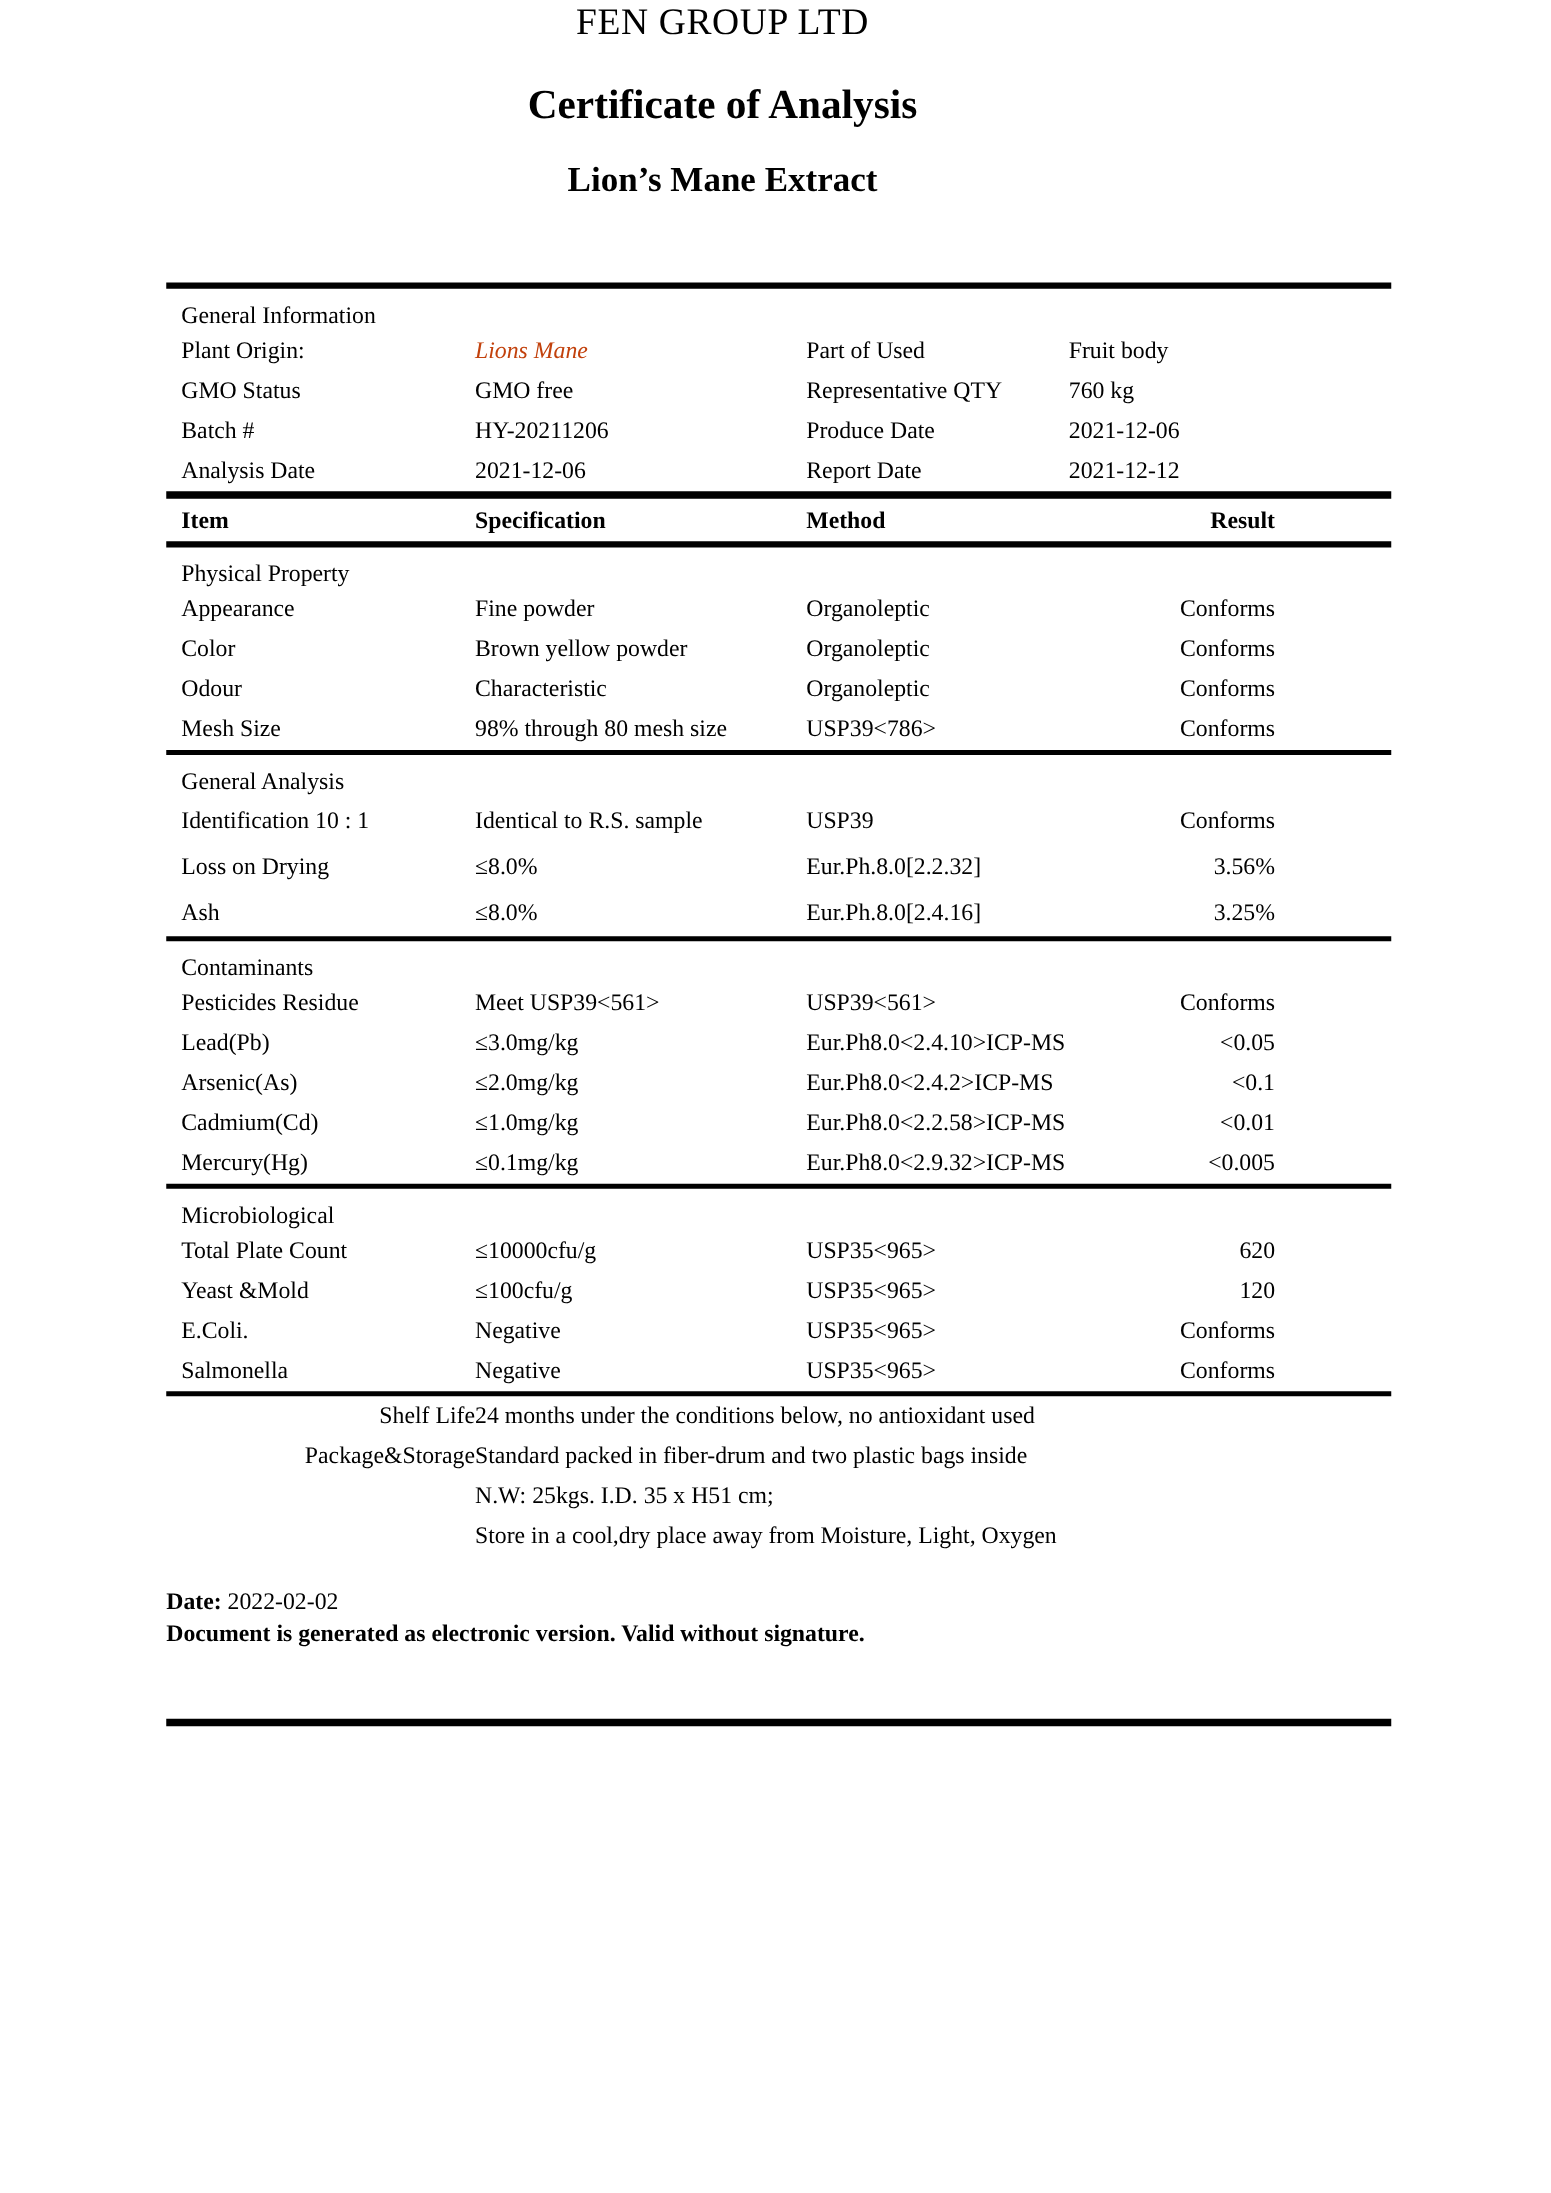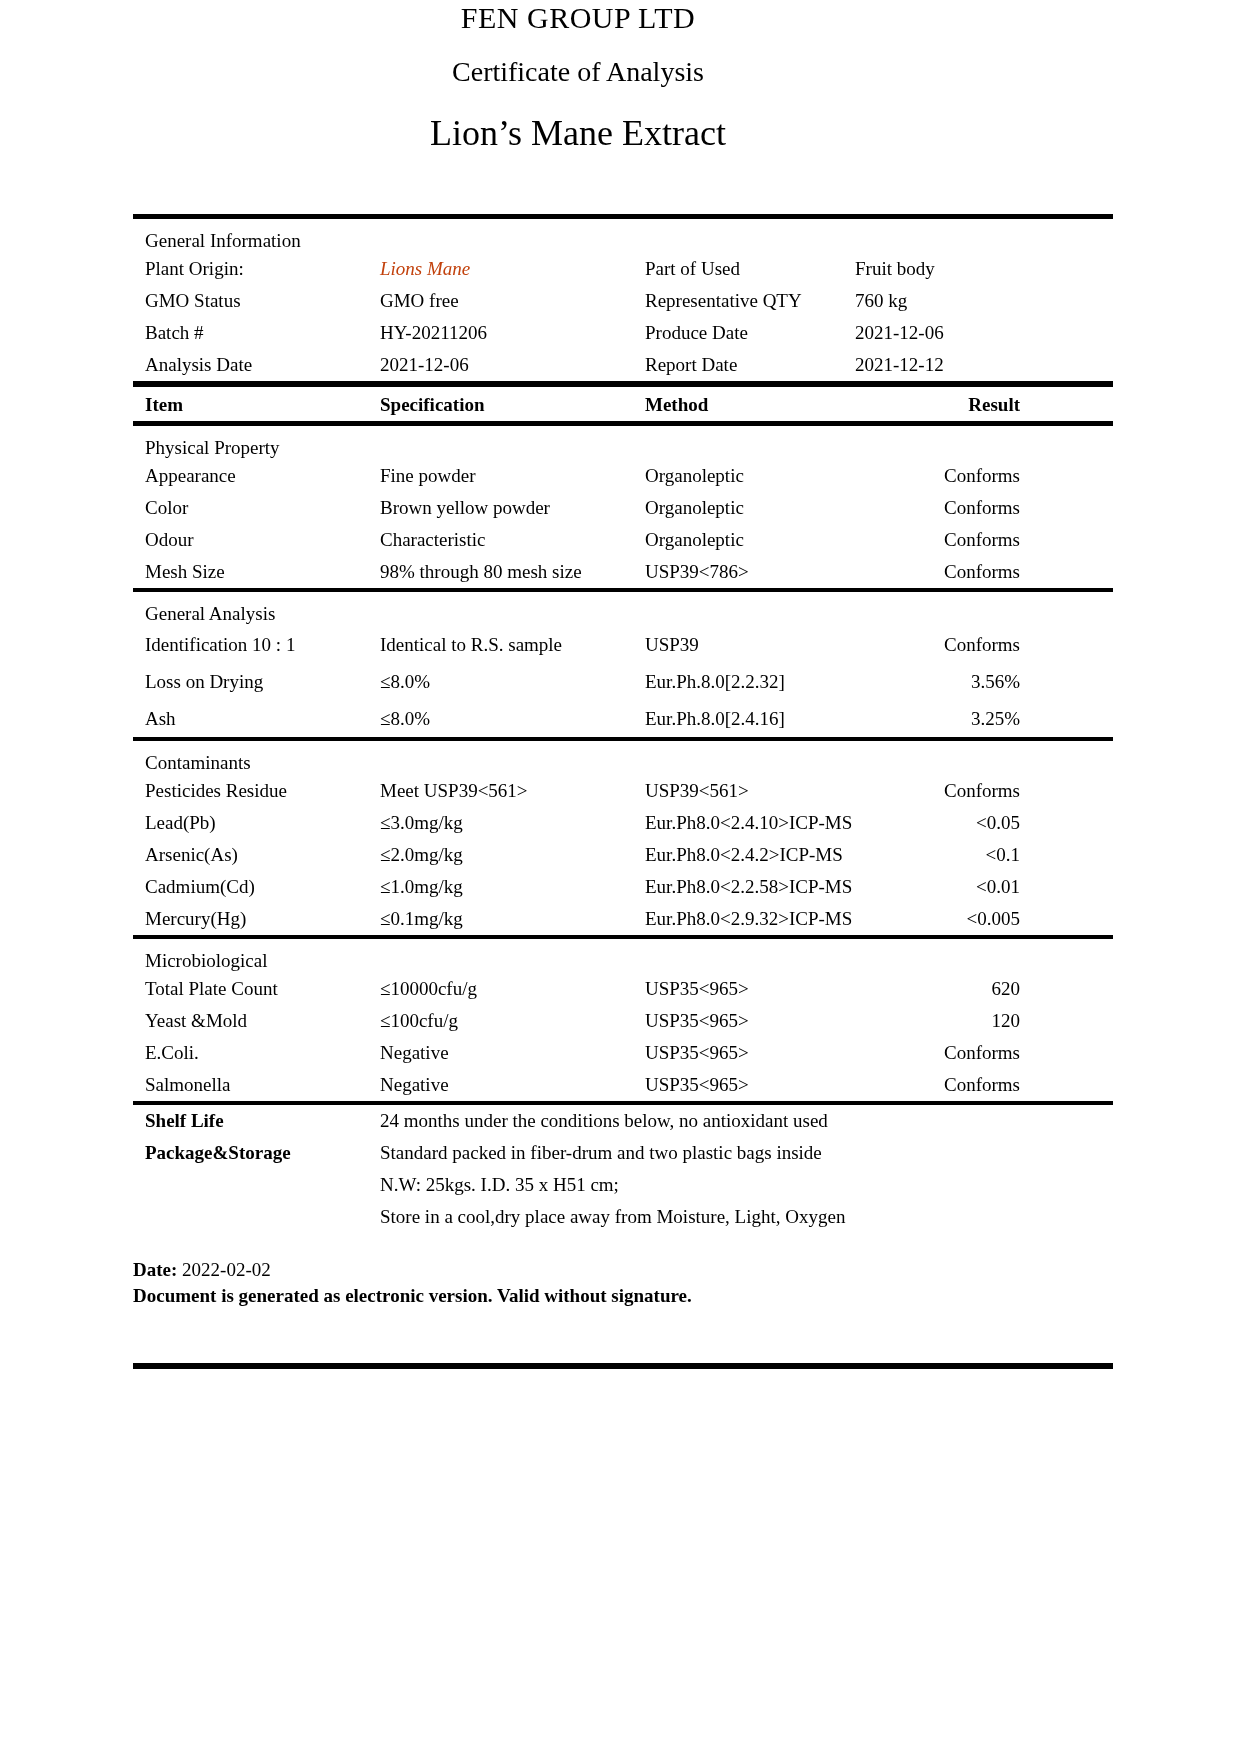--- a/index.html
+++ b/index.html
@@ -6,22 +6,22 @@
   .page{
     position:relative;
     width:1241px;height:1754px;
     background:#ffffff;
     font-family:"Liberation Serif","DejaVu Serif",serif;
     color:#000000;
     overflow:hidden;
   }
   .headings{margin-left:133px;width:890px;text-align:center;}
   .company{font-size:30px;line-height:36px;font-weight:normal;letter-spacing:0.5px;}
-  .title{margin-top:16px;font-size:28px;line-height:40px;font-weight:normal;}
-  .product{margin-top:24px;font-size:36px;line-height:34px;font-weight:normal;}
+  .title{margin-top:28px;font-size:33px;line-height:40px;font-weight:bold;}
+  .product{margin-top:24px;font-size:28px;line-height:34px;font-weight:bold;}
 
   .doc{margin-left:133px;width:980px;margin-top:64px;font-size:19px;}
 
   .rule{width:980px;background:#000000;}
   .rule.thick{height:5px;}
   .rule.heavy{height:6px;}
   .rule.mid{height:4px;}
 
   .sec-head{padding-top:10px;height:24px;line-height:24px;font-weight:normal;padding-left:12px;white-space:nowrap;}
 
@@ -30,21 +30,21 @@
   .muted-italic{font-style:italic;color:#c2410c;}
 
   .thead{display:grid;grid-template-columns:235px 265px 215px 160px;padding-left:12px;height:34px;line-height:36px;font-weight:bold;}
   .trow{display:grid;grid-template-columns:235px 265px 215px 160px;padding-left:12px;height:32px;line-height:32px;}
   .trow > div, .thead > div{white-space:nowrap;}
   .c-result{text-align:right;}
   .sec-ga .trow{height:37px;line-height:37px;}
 
   .kv-row{display:grid;grid-template-columns:235px 1fr;padding-left:12px;height:32px;line-height:32px;}
   .kv-row > div{white-space:nowrap;}
-  .blabel{font-weight:bold;}
+  .blabel{font-weight:normal;text-align:right;}
 
   .sign{margin-top:24px;}
   .sign-line{height:26px;line-height:26px;}
   .sign-note{height:26px;line-height:26px;font-weight:bold;}
   .bold-inline{font-weight:bold;}
   .rule.bottom{margin-top:54px;}
 </style>
 </head>
 <body>
 

